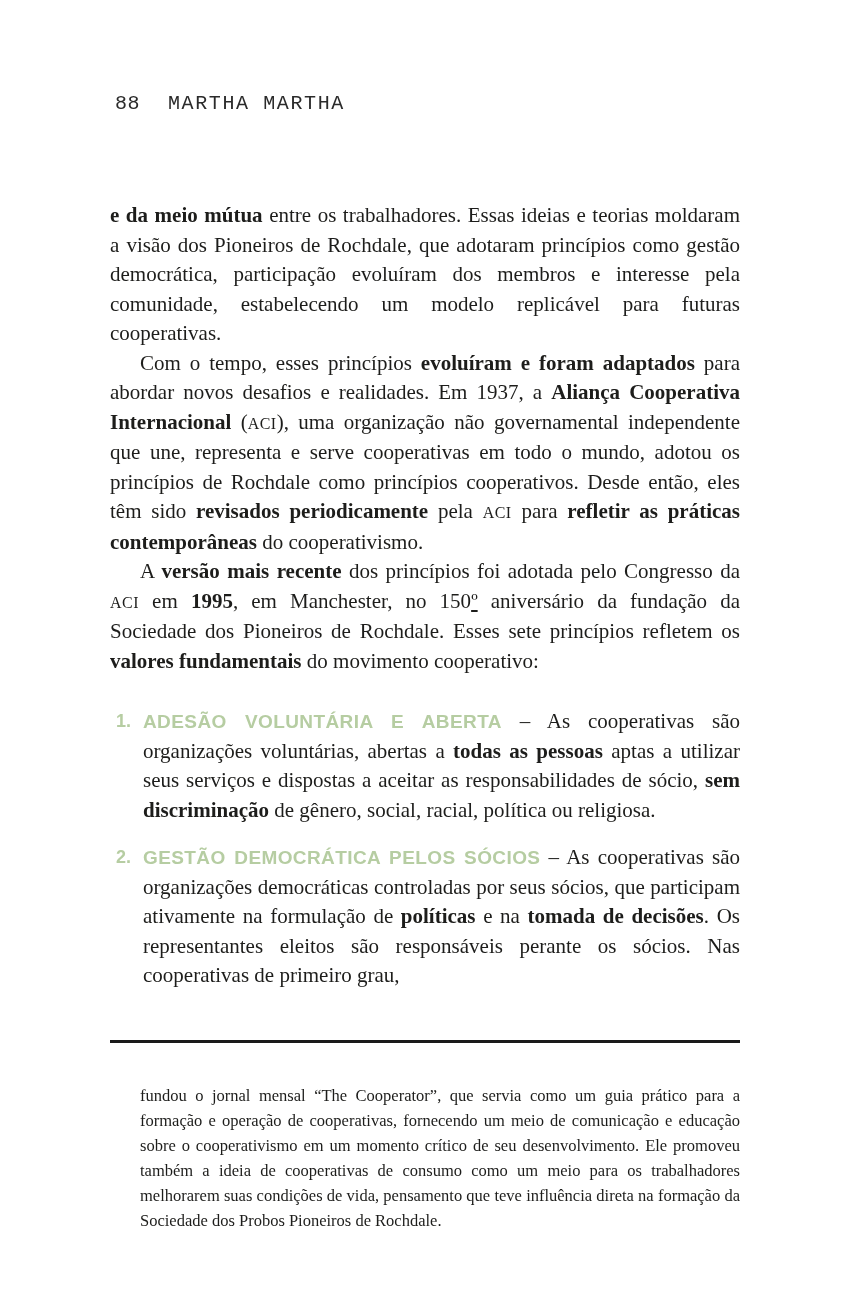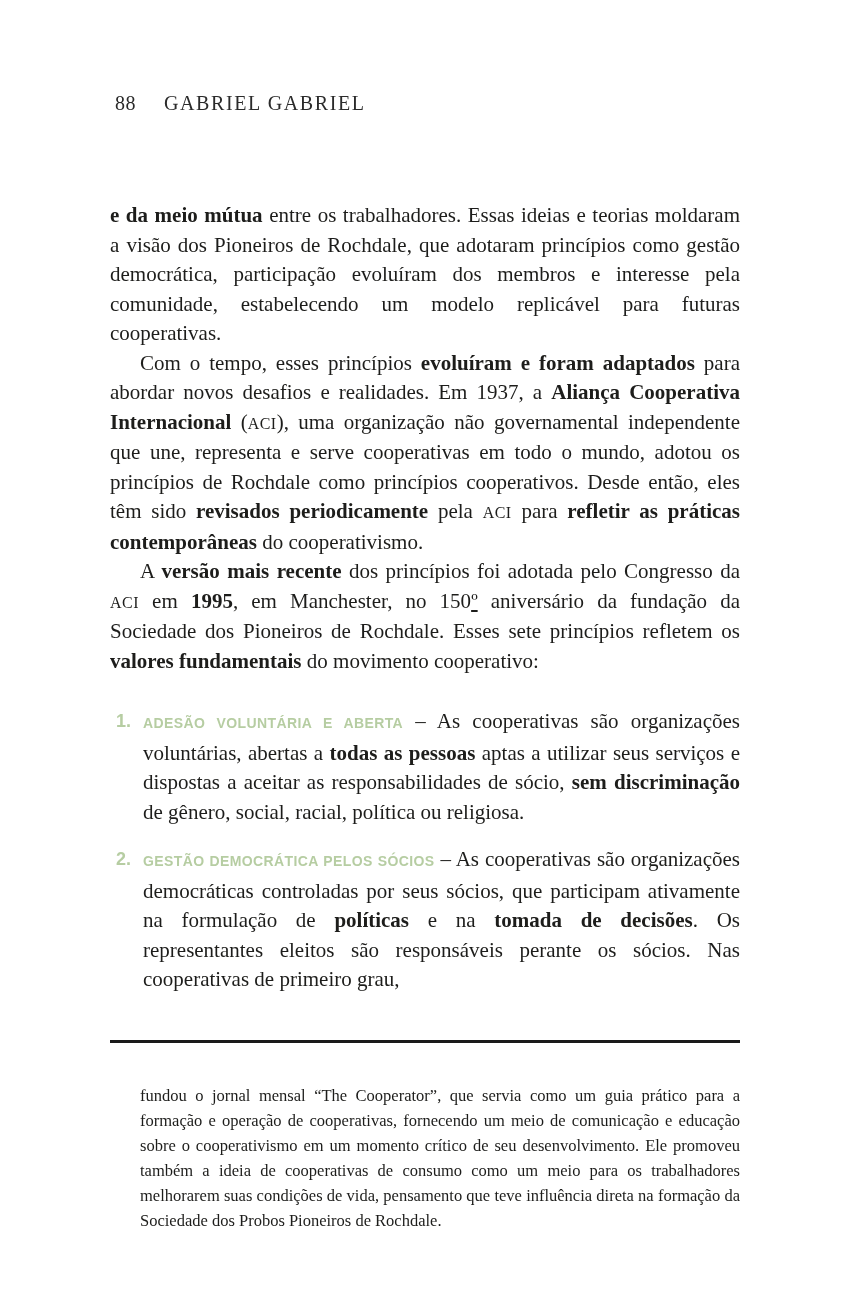--- a/index.html
+++ b/index.html
@@ -10,21 +10,21 @@
     background: #ffffff;
     overflow: hidden;
     font-family: "Liberation Serif", serif;
     color: #1d1d1b;
   }
   
   .running-head {
     position: absolute;
     top: 92px;
     left: 115px;
-    font-family: Liberation Serif, serif;
+    font-family: Liberation Mono, monospace;
     font-size: 20px;
     font-weight: 400;
     letter-spacing: 1.6px;
     color: #2b2b2b;
     display: flex;
     align-items: baseline;
   }
   .running-head .folio { margin-right: 28px; letter-spacing: 0.5px; }
 
   
@@ -58,21 +58,21 @@
     left: 6px;
     top: 0;
     font-family: "Liberation Sans", sans-serif;
     font-weight: 700;
     font-size: 18px;
     color: var(--accent);
   }
   .principle-heading {
     font-family: "Liberation Sans", sans-serif;
     font-weight: 700;
-    font-size: 14px;
+    font-size: 19px;
     letter-spacing: 0.4px;
     color: var(--accent);
   }
 
   
   .footnote-block {
     position: absolute;
     top: 1040px;
     left: 110px;
     width: 630px;
@@ -93,21 +93,21 @@
     -webkit-hyphens: auto;
   }
 </style>
 </head>
 <body>
 
 <div class="page">
 
   <div class="running-head">
     <span class="folio">88</span>
-    <span>GABRIEL GABRIEL</span>
+    <span>MARTHA MARTHA</span>
   </div>
 
   <div class="body-col">
     <div id="paragraphs">
         <p class="para"><span class="b">e da meio mútua</span><span> entre os trabalhadores. Essas ideias e teorias moldaram a visão dos Pioneiros de Rochdale, que adotaram princípios como gestão democrática, participação evoluíram dos membros e interesse pela comunidade, estabelecendo um modelo replicável para futuras cooperativas.</span></p>
         <p class="para indent"><span>Com o tempo, esses princípios </span><span class="b">evoluíram e foram adaptados</span><span> para abordar novos desafios e realidades. Em 1937, a </span><span class="b">Aliança Cooperativa Internacional</span><span> (</span><span class="sc">ACI</span><span>), uma organização não governamental independente que une, representa e serve cooperativas em todo o mundo, adotou os princípios de Rochdale como princípios cooperativos. Desde então, eles têm sido </span><span class="b">revisados periodicamente</span><span> pela </span><span class="sc">ACI</span><span> para </span><span class="b">refletir as práticas contemporâneas</span><span> do cooperativismo.</span></p>
         <p class="para indent"><span>A </span><span class="b">versão mais recente</span><span> dos princípios foi adotada pelo Congresso da </span><span class="sc">ACI</span><span> em </span><span class="b">1995</span><span>, em Manchester, no 150</span><span class="ord">º</span><span> aniversário da fundação da Sociedade dos Pioneiros de Rochdale. Esses sete princípios refletem os </span><span class="b">valores fundamentais</span><span> do movimento cooperativo:</span></p>
       </div>
     <div id="principles" class="principles">
         <div class="principle-item"><span class="principle-num">1.</span><span class="principle-heading">ADESÃO VOLUNTÁRIA E ABERTA</span><span> – As cooperativas são organizações voluntárias, abertas a </span><span class="b">todas as pessoas</span><span> aptas a utilizar seus serviços e dispostas a aceitar as responsabilidades de sócio, </span><span class="b">sem discriminação</span><span> de gênero, social, racial, política ou religiosa.</span></div>

